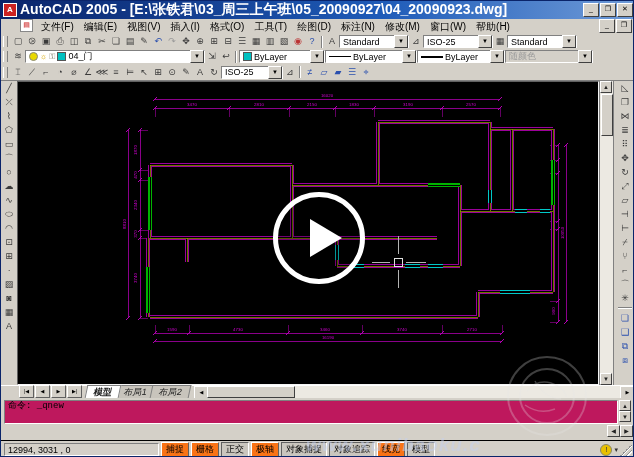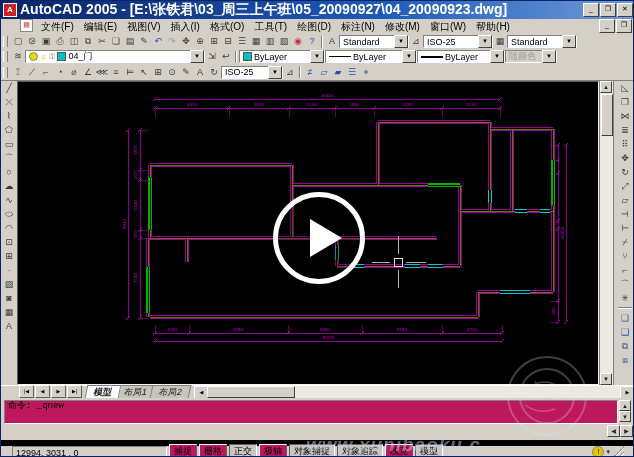--- a/index.html
+++ b/index.html
@@ -60,23 +60,23 @@
   
   .cmd{position:absolute;left:0;top:397px;width:634px;height:42px;background:#d4d0c8;padding:2px;box-sizing:border-box;}
   .cmdhist{position:absolute;left:3px;top:2px;width:614px;height:24px;background:#be185d;border:1px solid;border-color:#808080 #fff #fff #808080;
     font-family:"Liberation Mono","DejaVu Sans Mono",monospace;font-size:9px;color:#000;padding:0 3px;box-sizing:border-box;overflow:hidden;}
   .cmdline{height:11px;line-height:11px;white-space:pre;}
   .cmdv{position:absolute;right:2px;top:2px;width:14px;height:24px;}
   .cmdprompt{position:absolute;left:3px;top:27px;width:614px;height:13px;background:#fff;border:1px solid;border-color:#808080 #fff #fff #808080;
     font-family:"Liberation Mono","DejaVu Sans Mono",monospace;font-size:9px;line-height:12px;color:#000;padding:0 3px;box-sizing:border-box;}
   .cmdh{position:absolute;right:2px;top:27px;display:flex;}
   
-  .status{position:absolute;left:0;top:439px;width:634px;height:18px;background:#d4d0c8;display:flex;align-items:center;gap:2px;padding:0 11px;box-sizing:border-box;border-top:6px solid #000000;}
+  .status{position:absolute;left:0;top:439px;width:634px;height:18px;background:#d4d0c8;display:flex;align-items:center;gap:2px;padding:0 3px;box-sizing:border-box;border-top:1px solid #000000;}
   .coords{width:155px;height:13px;background:#d4d0c8;border:1px solid;border-color:#808080 #fff #fff #808080;font-size:9px;line-height:12px;padding:0 3px;box-sizing:border-box;color:#000;}
-  .sbt{height:14px;font-size:9px;line-height:13px;padding:0 4px;background:#be185d;border:1px solid;border-color:#fff #606060 #606060 #fff;color:#000;white-space:nowrap;}
+  .sbt{height:14px;font-size:9px;line-height:13px;padding:0 4px;background:#f97316;border:1px solid;border-color:#fff #606060 #606060 #fff;color:#000;white-space:nowrap;}
   .sbt.on{border-color:#606060 #fff #fff #606060;background:#cac6be;}
   .tray{margin-left:auto;display:flex;align-items:center;gap:2px;}
   .commicon{width:10px;height:10px;border-radius:50%;background:#e8c000;border:1px solid #886;font-size:7px;line-height:9px;text-align:center;color:#224;}
   .traymore{font-size:7px;color:#333;}
   .gripsz{width:12px;height:12px;background:
     linear-gradient(135deg,transparent 50%,#909090 50%,#909090 56%,#fff 56%,#fff 62%,transparent 62%,transparent 72%,#909090 72%,#909090 78%,#fff 78%,#fff 84%,transparent 84%);}
   
   .seal{position:absolute;left:496px;top:352px;width:100px;height:86px;pointer-events:none;z-index:9;opacity:.5;}
   .wmtext{position:absolute;left:305px;top:433px;width:330px;font-size:19px;font-weight:bold;font-style:italic;
     color:rgba(195,208,238,.5);letter-spacing:1px;pointer-events:none;z-index:10;white-space:nowrap;}
@@ -187,21 +187,21 @@
     <div class="combo" style="width:92px">
       <span class="lt"></span>
       <span>ByLayer</span>
       <span class="arr">▼</span>
     </div>
     <div class="combo" style="width:88px">
       <span class="lt" style="height:2px"></span>
       <span>ByLayer</span>
       <span class="arr">▼</span>
     </div>
-    <div class="combo dis" style="width:52px">
+    <div class="combo dis" style="width:88px">
       <span>随颜色</span>
       <span class="arr">▼</span>
     </div>
   </div>
 
   <div class="tbar" style="top:63px;width:634px;height:17px;border-bottom:1px solid #808080;">
     <div class="grip"></div>
     <div style="display:flex;align-items:center">
       <span class="ti">⌶</span>
         <span class="ti">⟋</span>

